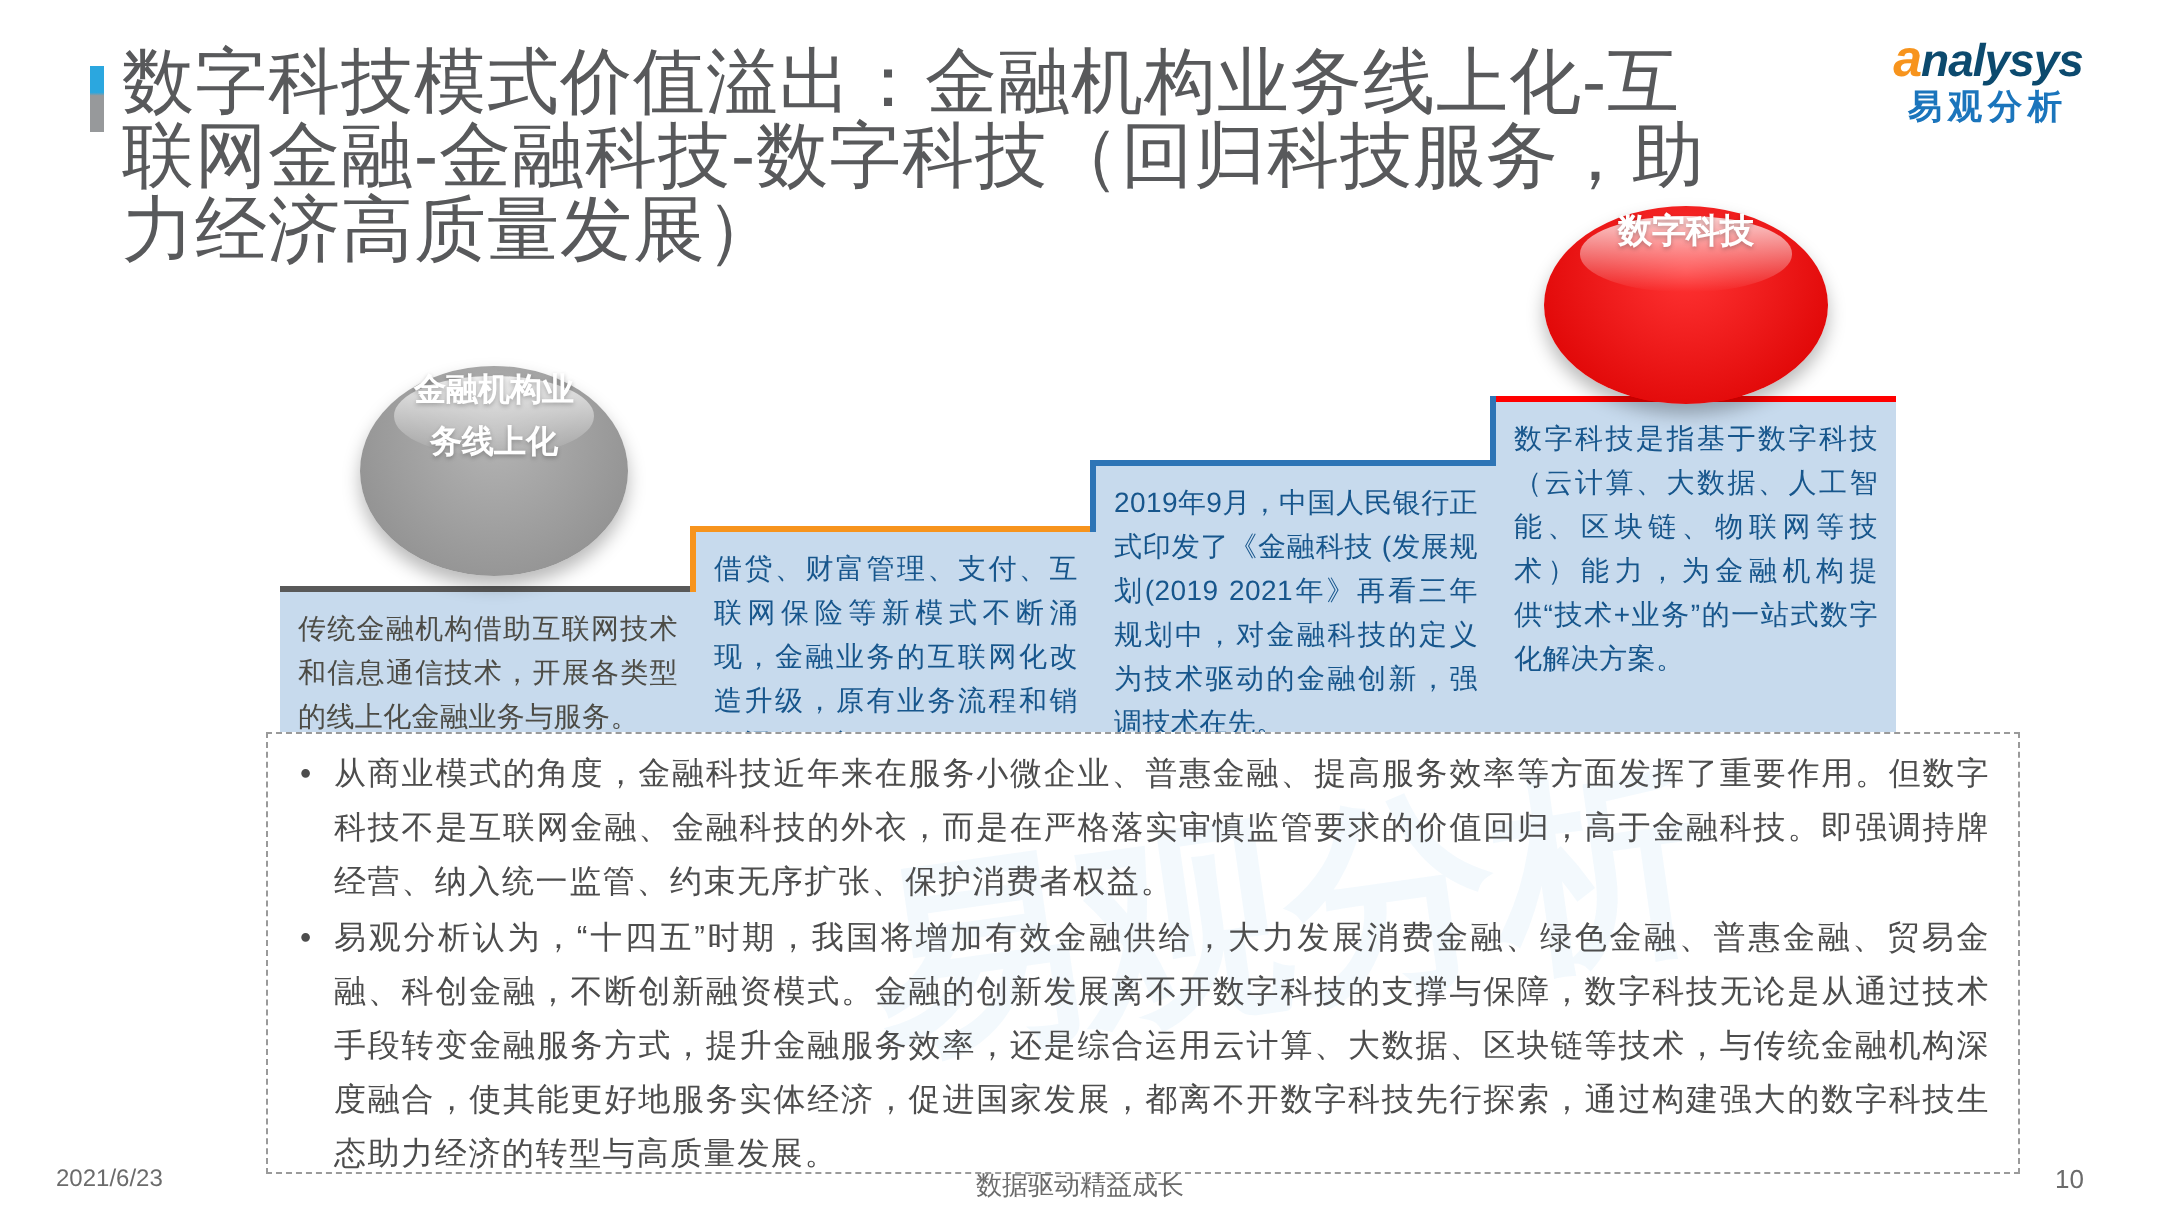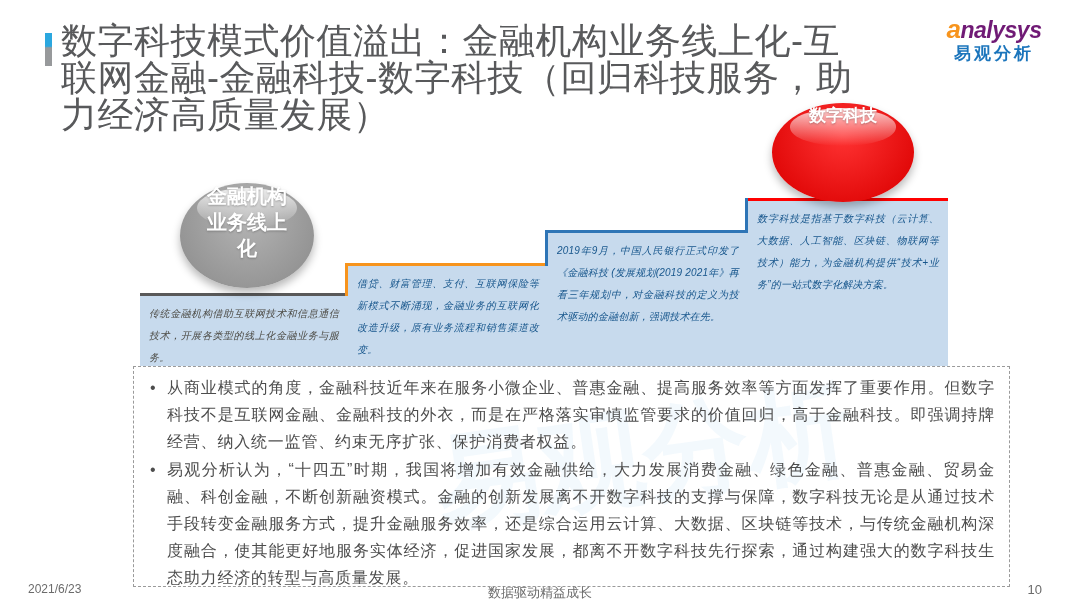--- a/index.html
+++ b/index.html
@@ -14,52 +14,52 @@
     background:linear-gradient(to bottom,#2ba7df 0%,#2ba7df 40%,#97999b 45%,#97999b 100%);
   }
   .title{
     position:absolute;left:61px;top:22px;width:812px;margin:0;
     font-size:36px;line-height:37px;font-weight:normal;color:#58595b;
     letter-spacing:.5px;
   }
   .logo{position:absolute;left:933px;top:16px;width:122px;text-align:center;}
   .logo-en{font-size:23px;font-weight:bold;font-style:italic;line-height:26px;letter-spacing:-.5px;}
   .logo-a{color:#f7941d;font-size:26px;}
-  .logo-rest{color:#701a75;}
+  .logo-rest{color:#0c4a6e;}
   .logo-cn{font-size:17px;font-weight:bold;color:#1b75bc;letter-spacing:3px;line-height:22px;}
   
   .step{position:absolute;background:#c7daed;box-sizing:border-box;}
   .s1{left:140px;top:293px;width:208px;height:75px;border-top:3px solid #595959;}
   .s2{left:348px;top:263px;width:200px;height:105px;border-top:3px solid #f7941d;}
   .s3{left:548px;top:230px;width:200px;height:138px;border-top:3px solid #2e75b6;}
   .s4{left:748px;top:198px;width:200px;height:170px;border-top:3px solid #ff0000;}
   .riser{position:absolute;width:3px;}
   .r2{left:345px;top:263px;height:33px;background:#f7941d;}
   .r3{left:545px;top:230px;height:36px;background:#2e75b6;}
   .r4{left:745px;top:198px;height:35px;background:#2e75b6;}
   .sdesc{
-    margin:0;padding:7px 9px;font-size:10px;line-height:22px;
-    text-align:justify;letter-spacing:.2px;font-style:italic;
+    margin:0;padding:7px 9px;font-size:14px;line-height:22px;
+    text-align:justify;letter-spacing:.2px;
   }
   .c1{color:#4c4b45;}
   .cblue{color:#17568c;}
   
   .ellipse{
     position:absolute;border-radius:50%;display:flex;align-items:flex-start;justify-content:center;
     color:#fff;font-weight:bold;text-align:center;
     box-shadow:0 5px 9px rgba(0,0,0,.28);
   }
   .ellipse::before{
     content:"";position:absolute;left:13%;top:5%;width:74%;height:38%;border-radius:50%;
     background:linear-gradient(to bottom,rgba(255,255,255,.8),rgba(255,255,255,0));
   }
   .elabel{position:relative;font-size:17px;line-height:26px;text-shadow:0 1px 2px rgba(0,0,0,.25);}
   .e1{left:180px;top:183px;width:134px;height:105px;
       background:radial-gradient(ellipse at 50% 32%,#b4b4b4,#8d8d8d 92%);}
-  .e1 .elabel{font-size:20px;width:84px;}
+  .e1 .elabel{font-size:16px;width:84px;}
   .e2{left:385px;top:149px;width:142px;height:104px;
       background:radial-gradient(ellipse at 50% 32%,#fbae17,#ef8400 92%);}
   .e3{left:578px;top:123px;width:142px;height:106px;
       background:radial-gradient(ellipse at 50% 32%,#3d97d6,#0a5c9e 92%);}
   .e4{left:772px;top:103px;width:142px;height:99px;
       background:radial-gradient(ellipse at 50% 32%,#ff3333,#db0000 92%);}
   
   .analysis{
     position:absolute;left:133px;top:366px;width:877px;height:221px;
     box-sizing:border-box;border:1px dashed #9a9a9a;background:#fff;

